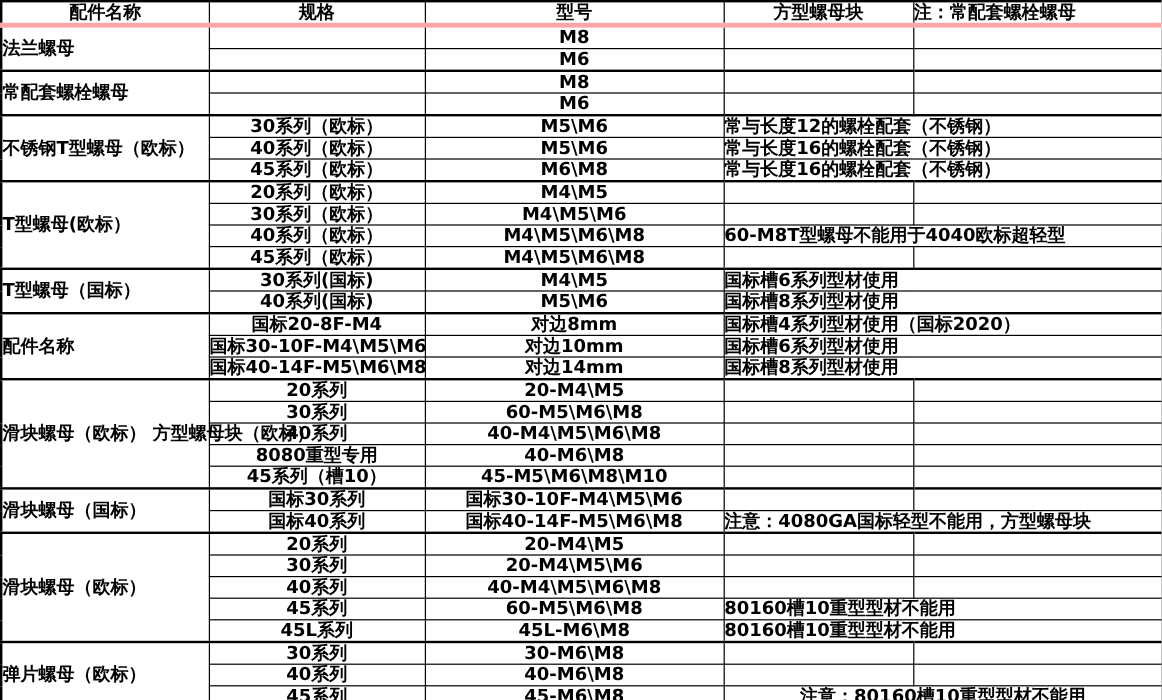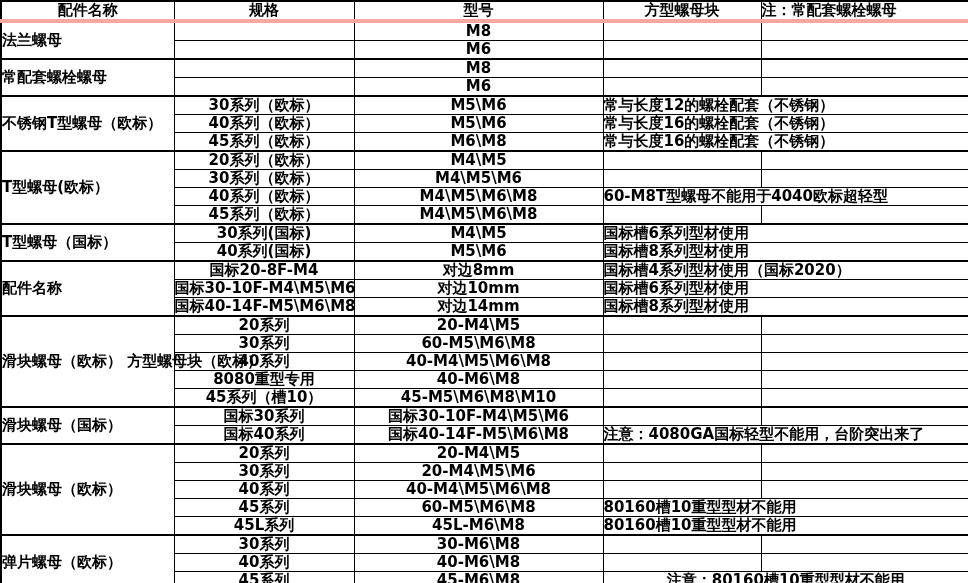--- a/index.html
+++ b/index.html
@@ -193,21 +193,21 @@
       <tr class="sec-start">
         <td class="part-name" rowspan="2">滑块螺母（国标）</td>
         <td class="center">国标30系列</td>
         <td class="center">国标30-10F-M4\M5\M6</td>
         <td></td>
         <td></td>
       </tr>
       <tr>
         <td class="center">国标40系列</td>
         <td class="center">国标40-14F-M5\M6\M8</td>
-        <td colspan="2" class="left">注意：4080GA国标轻型不能用，台阶突出来了</td>
+        <td colspan="2" class="left">注意：4080GA国标轻型不能用，方型螺母块</td>
       </tr>
       <tr class="sec-start">
         <td class="part-name" rowspan="5">滑块螺母（欧标）</td>
         <td class="center">20系列</td>
         <td class="center">20-M4\M5</td>
         <td></td>
         <td></td>
       </tr>
       <tr>
         <td class="center">30系列</td>

